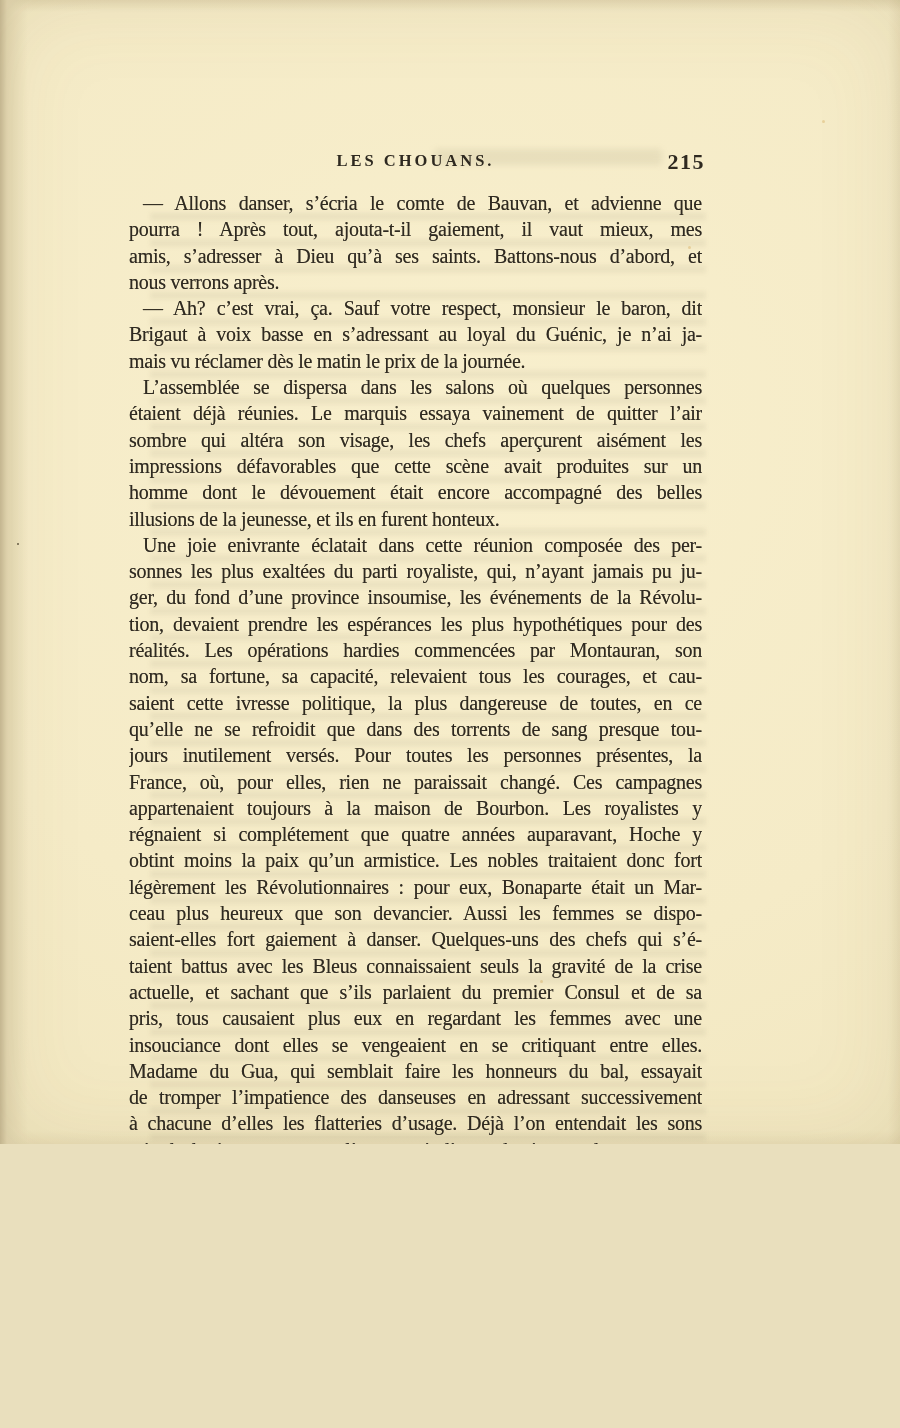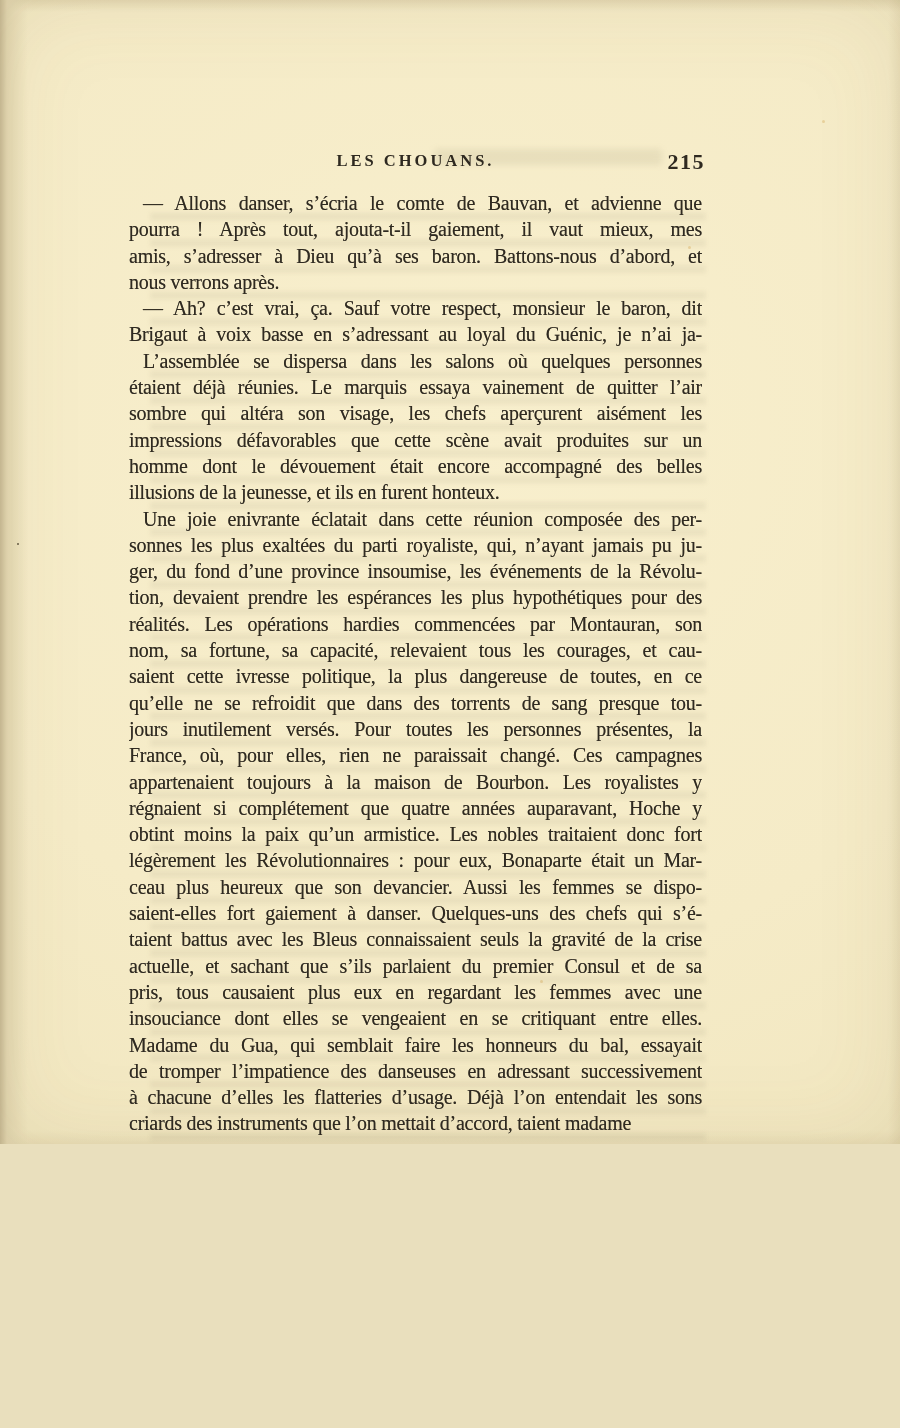--- a/index.html
+++ b/index.html
@@ -104,24 +104,25 @@
   <div class="bleed-main"></div>
 
   <div class="header">
     <div class="running-title">LES CHOUANS.</div>
     <div class="page-number">215</div>
   </div>
 
   <div class="text-block">
       <div class="line first">— Allons danser, s’écria le comte de Bauvan, et advienne que</div>
       <div class="line">pourra&nbsp;! Après tout, ajouta-t-il gaiement, il vaut mieux, mes</div>
-      <div class="line">amis, s’adresser à Dieu qu’à ses baron. Battons-nous d’abord, et</div>
+      <div class="line">amis, s’adresser à Dieu qu’à ses saints. Battons-nous d’abord, et</div>
       <div class="line last">nous verrons après.</div>
       <div class="line first">— Ah? c’est vrai, ça. Sauf votre respect, monsieur le baron, dit</div>
       <div class="line">Brigaut à voix basse en s’adressant au loyal du Guénic, je n’ai ja-</div>
+      <div class="line last">mais vu réclamer dès le matin le prix de la journée.</div>
       <div class="line first">L’assemblée se dispersa dans les salons où quelques personnes</div>
       <div class="line">étaient déjà réunies. Le marquis essaya vainement de quitter l’air</div>
       <div class="line">sombre qui altéra son visage, les chefs aperçurent aisément les</div>
       <div class="line">impressions défavorables que cette scène avait produites sur un</div>
       <div class="line">homme dont le dévouement était encore accompagné des belles</div>
       <div class="line last">illusions de la jeunesse, et ils en furent honteux.</div>
       <div class="line first">Une joie enivrante éclatait dans cette réunion composée des per-</div>
       <div class="line">sonnes les plus exaltées du parti royaliste, qui, n’ayant jamais pu ju-</div>
       <div class="line">ger, du fond d’une province insoumise, les événements de la Révolu-</div>
       <div class="line">tion, devaient prendre les espérances les plus hypothétiques pour des</div>

